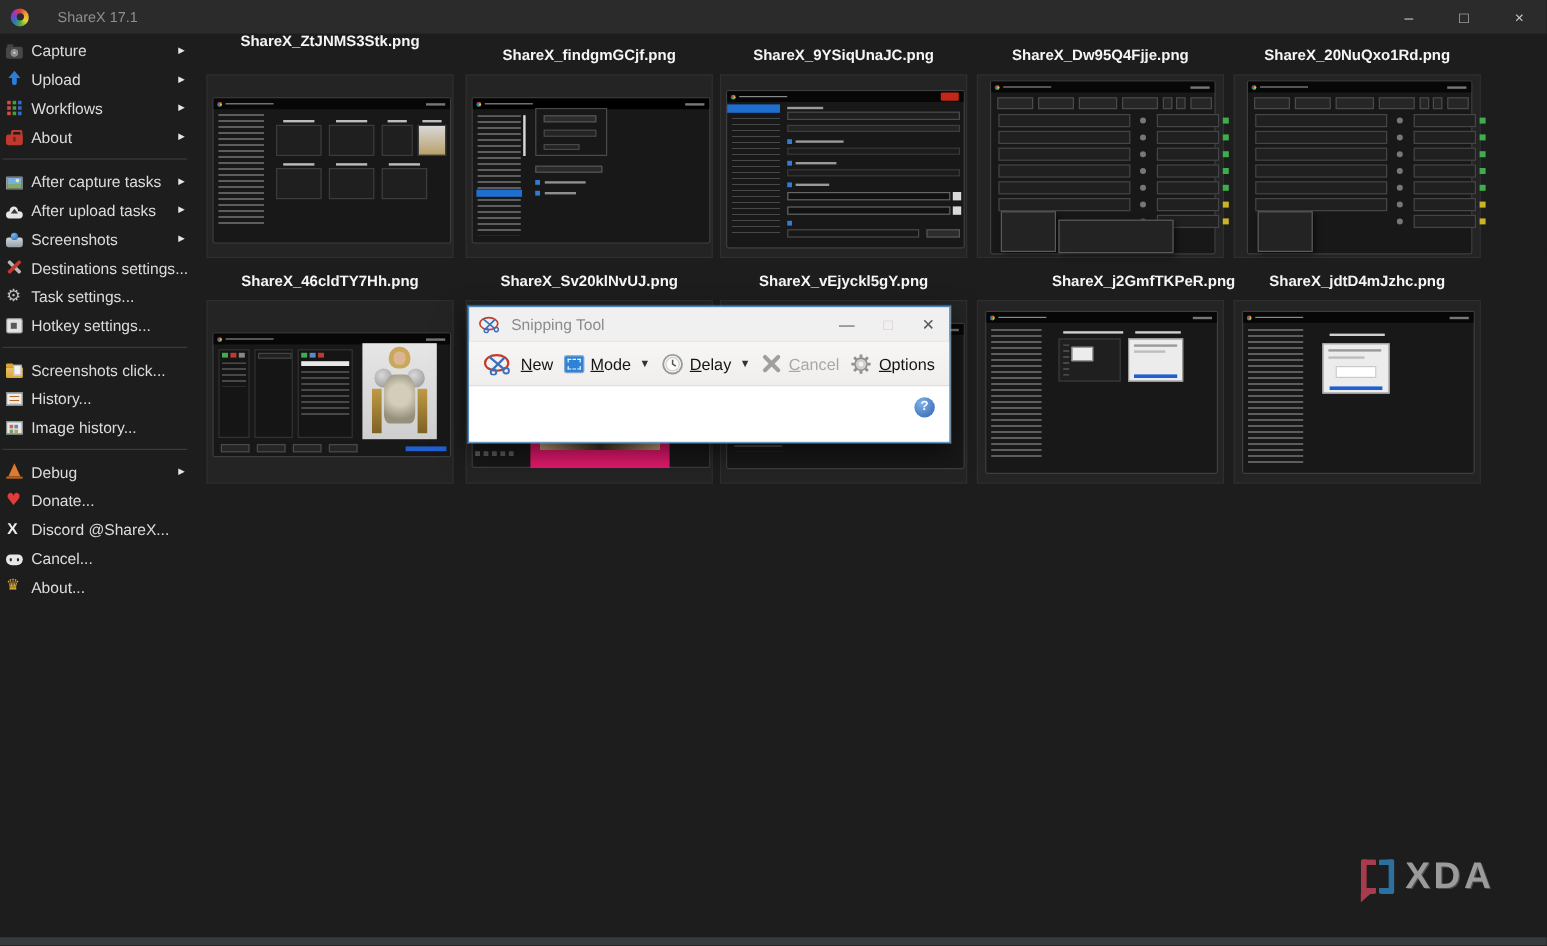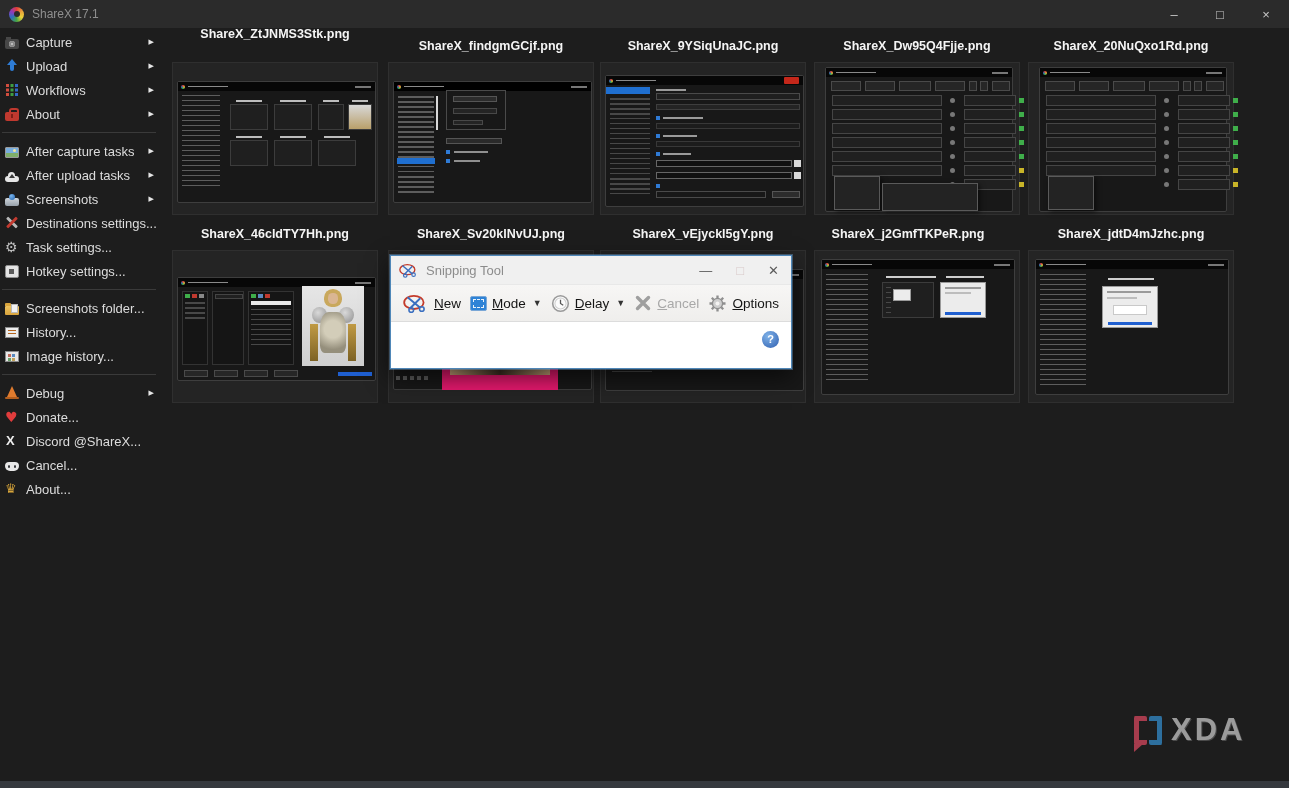--- a/index.html
+++ b/index.html
@@ -4,21 +4,21 @@
 <style>
   * { margin:0; padding:0; box-sizing:border-box; }
   html,body { width:1289px; height:788px; overflow:hidden; }
   body { background:#1d1d1d; font-family:"Liberation Sans", sans-serif; position:relative; }
 
   
   .titlebar { position:absolute; left:0; top:0; width:1289px; height:28px; background:#2b2b2b; display:flex; align-items:center; }
   .app-logo { width:15px; height:15px; border-radius:50%; margin-left:9px;
     background:conic-gradient(#e23b3b,#e8a33b,#ead23b,#46a546,#2f6fc0,#8e3bc0,#e23b3b); position:relative; }
   .app-logo::after { content:''; position:absolute; left:4.5px; top:4.5px; width:6px; height:6px; border-radius:50%; background:#2b2b2b; }
-  .app-title { color:#8f8f8f; font-size:12px; margin-left:8px; }
+  .app-title { color:#8f8f8f; font-size:12px; margin-left:24px; }
   .win-controls { margin-left:auto; display:flex; height:100%; }
   .win-btn { width:46px; height:100%; display:flex; align-items:center; justify-content:center; color:#c8c8c8; font-size:13px; }
 
   
   .sidebar { position:absolute; left:0; top:30px; width:166px; }
   .side-item { display:flex; align-items:center; height:24px; padding-left:5px; color:#dcdcdc; font-size:13px; white-space:nowrap; }
   .side-item .lbl { margin-left:7px; }
   .side-arrow { margin-left:auto; margin-right:12px; font-size:7px; color:#e6e6e6; }
   .side-div { height:1px; background:#3a3a3a; margin:6px 10px 6px 2px; }
 
@@ -207,21 +207,21 @@
     <span class="icon i-gear"></span>
     <span class="lbl">Task settings...</span>
   </div>
   <div class="side-item">
     <span class="icon i-key"></span>
     <span class="lbl">Hotkey settings...</span>
   </div>
   <div class="side-div"></div>
   <div class="side-item">
     <span class="icon i-folder"></span>
-    <span class="lbl">Screenshots folder...</span>
+    <span class="lbl">Screenshots click...</span>
   </div>
   <div class="side-item">
     <span class="icon i-history"></span>
     <span class="lbl">History...</span>
   </div>
   <div class="side-item">
     <span class="icon i-imggrid"></span>
     <span class="lbl">Image history...</span>
   </div>
   <div class="side-div"></div>
@@ -446,21 +446,21 @@
           <div class="hk-key"></div>
           <div class="hk-led y"></div>
         </div>
       <div class="menu bars" style="left:8px; top:108px; width:46px; height:34px;"></div>
     </div>
   </div>
 
   <div class="caption" style="left:172px; top:227px;">ShareX_46cldTY7Hh.png</div>
   <div class="caption" style="left:388px; top:227px;">ShareX_Sv20klNvUJ.png</div>
   <div class="caption" style="left:600px; top:227px;">ShareX_vEjyckl5gY.png</div>
-  <div class="caption" style="left:805px; top:227px;">ShareX_j2GmfTKPeR.png</div>
+  <div class="caption" style="left:850px; top:227px;">ShareX_j2GmfTKPeR.png</div>
   <div class="caption" style="left:1028px; top:227px;">ShareX_jdtD4mJzhc.png</div>
 
   <div class="cell" style="left:172px; top:250px;">
     <div class="mini" style="left:4px; top:26px; width:199px; height:104px;">
       <div class="mtb">
           <div class="mwb"></div>
         </div>
       <div class="panel" style="left:4px; top:13px; width:26px; height:74px; border:1px solid #333; background:#151515;">
         <div class="panel" style="left:2px; top:2px; width:5px; height:4px; background:#3fae4a; box-shadow:7px 0 #c0392f, 14px 0 #888;"></div>
         <div class="panel bars dim" style="left:2px; top:10px; width:20px; height:20px;"></div>

